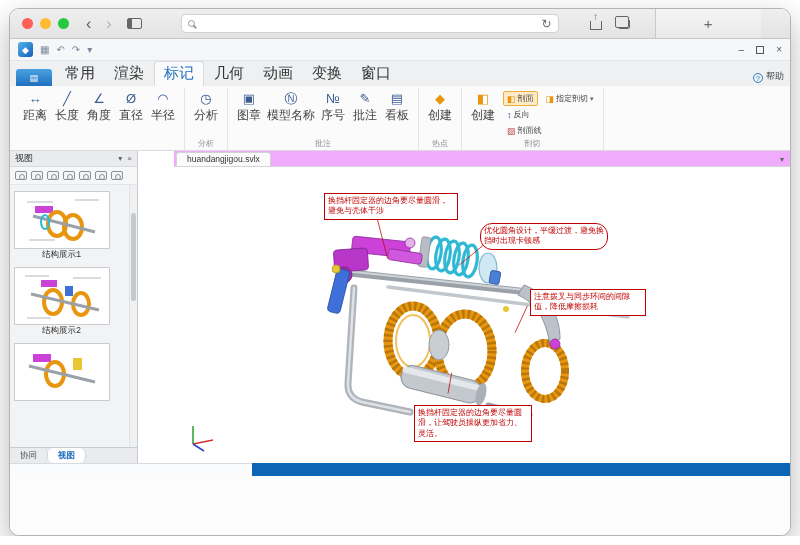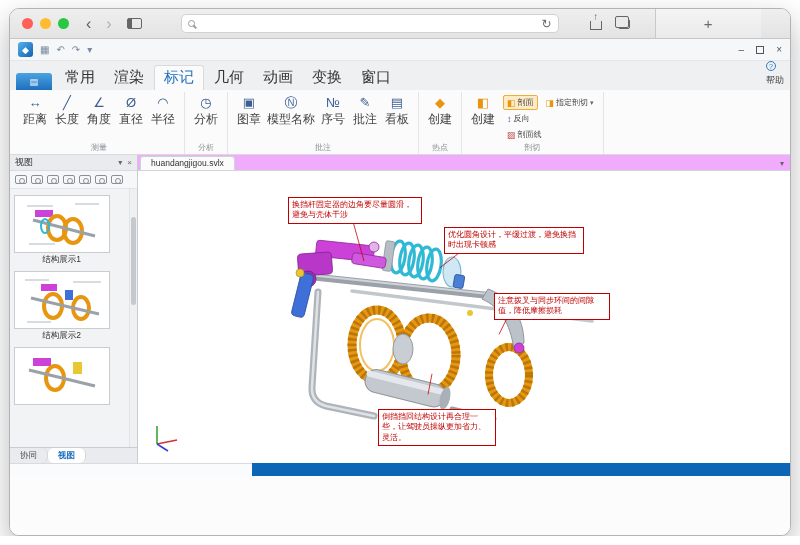--- a/index.html
+++ b/index.html
@@ -40,21 +40,21 @@
   .qicon { font-size:10px; color:#7a8aa0; }
   .win-controls { margin-left:auto; display:flex; align-items:center; gap:12px; color:#555; font-size:10px; }
   .max-box { width:8px; height:8px; border:1.2px solid #555; display:inline-block; }
 
   
   .ribbon-tabs { flex:0 0 20px; background:#eef0f2; display:flex; align-items:flex-end; padding:0 6px; gap:1px; }
   .file-btn { width:36px; height:17px; background:linear-gradient(#4aa3e0,#1f6fbe); border-radius:3px 3px 0 0;
               color:#fff; font-size:9px; display:flex; align-items:center; justify-content:center; margin-right:3px; }
   .rtab { font-size:15px; color:#333; padding:2px 9px 3px; }
   .rtab.selected { background:#fbfbfc; border:1px solid #d8dadd; border-bottom:none; border-radius:3px 3px 0 0; color:#1f6fbe; }
-  .help-zone { margin-left:auto; display:flex; align-items:flex-start; gap:3px; padding-bottom:3px; color:#444; font-size:9px;flex-direction:column; }
+  .help-zone { margin-left:auto; display:flex; align-items:flex-end; gap:3px; padding-bottom:3px; color:#444; font-size:9px; }
   .help-q { width:10px; height:10px; border-radius:50%; border:1px solid #2e7fc2; color:#2e7fc2; font-size:7px;
             display:flex; align-items:center; justify-content:center; }
 
   
   .ribbon { flex:0 0 57px; background:#fbfbfc; border-bottom:1px solid #d9dbde; display:flex; padding:2px 4px 0; }
   .rgroup { display:flex; flex-direction:column; padding:0 5px; border-right:1px solid #e3e5e8; }
   .rgroup-buttons { flex:1; display:flex; align-items:flex-start; }
   .rbtn { min-width:32px; display:flex; flex-direction:column; align-items:center; gap:1px; padding:3px 2px 0; }
   .rbtn .ric { font-size:13px; line-height:15px; height:15px; color:#3c5e92; }
   .rbtn .rlb { font-size:12px; color:#444; white-space:nowrap; }
@@ -62,29 +62,29 @@
   .ric.orange { color:#e8960f; }
   .sec-wrap { display:flex; align-items:flex-start; gap:4px; }
   .sec-items { display:flex; flex-direction:column; gap:1px; padding-top:3px; }
   .sec-row { display:flex; gap:4px; }
   .sitem { display:flex; align-items:center; gap:2px; font-size:8px; color:#444; padding:1px 3px; border:1px solid transparent; white-space:nowrap; }
   .sitem .sic { font-size:9px; }
   .sitem.selected { background:#fdeac6; border-color:#f0ad3a; border-radius:2px; }
   .sarrow { font-size:7px; color:#666; }
 
   
-  .content { flex:1; display:flex; min-height:0; }
+  .content { flex:1; display:flex; min-height:0;gap:36px; }
 
   .sidebar { flex:0 0 128px; background:#f2f3f5; border-right:1px solid #c9cdd2; display:flex; flex-direction:column; min-height:0; }
   .sb-header { flex:0 0 16px; background:#e9ebee; border-bottom:1px solid #d8dadd; display:flex; align-items:center; padding:0 5px; font-size:9px; color:#333; }
   .sb-hicons { margin-left:auto; display:flex; gap:5px; color:#666; font-size:8px; }
   .sb-tools { flex:0 0 18px; background:#f6f7f8; border-bottom:1px solid #e2e4e7; display:flex; align-items:center; gap:4px; padding:0 5px; }
   .cam { width:12px; height:9px; border:1px solid #8a8f96; border-radius:2px; position:relative; }
   .cam::after { content:""; position:absolute; width:4px; height:4px; border:1px solid #8a8f96; border-radius:50%; left:3px; top:1.5px; }
-  .sb-scroll { flex:1; position:relative; overflow:hidden; padding-right:24px; }
+  .sb-scroll { flex:1; position:relative; overflow:hidden; padding-right:24px;font-family:Liberation Mono, monospace; }
   .sb-scrollbar { position:absolute; right:0; top:0; bottom:0; width:8px; background:#eef0f2; border-left:1px solid #e0e2e5; }
   .sb-scrollbar .sthumb { width:5px; height:88px; background:#c5c9ce; border-radius:3px; margin:28px auto 0; }
   .thumb-item { width:100px; margin:6px auto 0; text-align:center; }
   .thumb-box { width:96px; height:58px; background:#fff; border:1px solid #c9cdd2; margin:0 auto; position:relative; overflow:hidden; }
   .thumb-item.selected .thumb-box { border:2px solid #3d8fd6; background:#eef6fd; }
   .thumb-label { font-size:8.5px; color:#333; height:12px; line-height:12px; }
   .sb-tabs { flex:0 0 16px; border-top:1px solid #c9cdd2; background:#e9ebee; display:flex; }
   .sb-tab { padding:0 10px; font-size:8.5px; line-height:15px; color:#555; border-right:1px solid #d5d8db;border-radius:6px; }
   .sb-tab.active { background:#fff; color:#1f6fbe; font-weight:bold; }
 
@@ -180,21 +180,20 @@
         </div>
         <div class="rbtn">
           <span class="ric">Ø</span>
           <span class="rlb">直径</span>
         </div>
         <div class="rbtn">
           <span class="ric">◠</span>
           <span class="rlb">半径</span>
         </div>
       </div>
-      <div class="rgroup-label">测量</div>
     </div>
 
     <div class="rgroup">
       <div class="rgroup-buttons">
         <div class="rbtn">
           <span class="ric">◷</span>
           <span class="rlb">分析</span>
         </div>
       </div>
       <div class="rgroup-label">分析</div>
@@ -393,23 +392,23 @@
         </svg>
 
         <svg class="leader-svg" viewBox="0 0 652 311" preserveAspectRatio="none">
           <line x1="214" y1="50" x2="226" y2="96" stroke="#c00000" stroke-width="0.8"></line>
           <line x1="330" y1="80" x2="302" y2="103" stroke="#c00000" stroke-width="0.8"></line>
           <line x1="374" y1="146" x2="361" y2="174" stroke="#c00000" stroke-width="0.8"></line>
           <line x1="290" y1="238" x2="294" y2="216" stroke="#c00000" stroke-width="0.8"></line>
         </svg>
 
         <div class="callout" style="left:150px; top:26px; width:134px;">换挡杆固定器的边角要尽量圆滑，避免与壳体干涉</div>
-        <div class="callout" style="left:306px; top:56px; width:140px;">优化圆角设计，平缓过渡，避免换挡时出现卡顿感</div>
+        <div class="callout" style="left:306px; top:56px; width:128px;border-radius:12px;">优化圆角设计，平缓过渡，避免换挡时出现卡顿感</div>
         <div class="callout" style="left:356px; top:122px; width:116px;">注意拨叉与同步环间的间隙值，降低摩擦损耗</div>
-        <div class="callout" style="left:240px; top:238px; width:118px;">倒挡挡回结构设计再合理一些，让驾驶员操纵更加省力、灵活。</div>
+        <div class="callout" style="left:240px; top:238px; width:118px;">换挡杆固定器的边角要尽量圆滑，让驾驶员操纵更加省力、灵活。</div>
 
         <svg class="axes-svg" viewBox="0 0 34 34">
           <line x1="9" y1="25" x2="9" y2="7" stroke="#2aa02a" stroke-width="1.5"></line>
           <line x1="9" y1="25" x2="29" y2="21" stroke="#d33030" stroke-width="1.5"></line>
           <line x1="9" y1="25" x2="20" y2="32" stroke="#3040d0" stroke-width="1.5"></line>
         </svg>
       </div>
     </div>
   </div>
 

